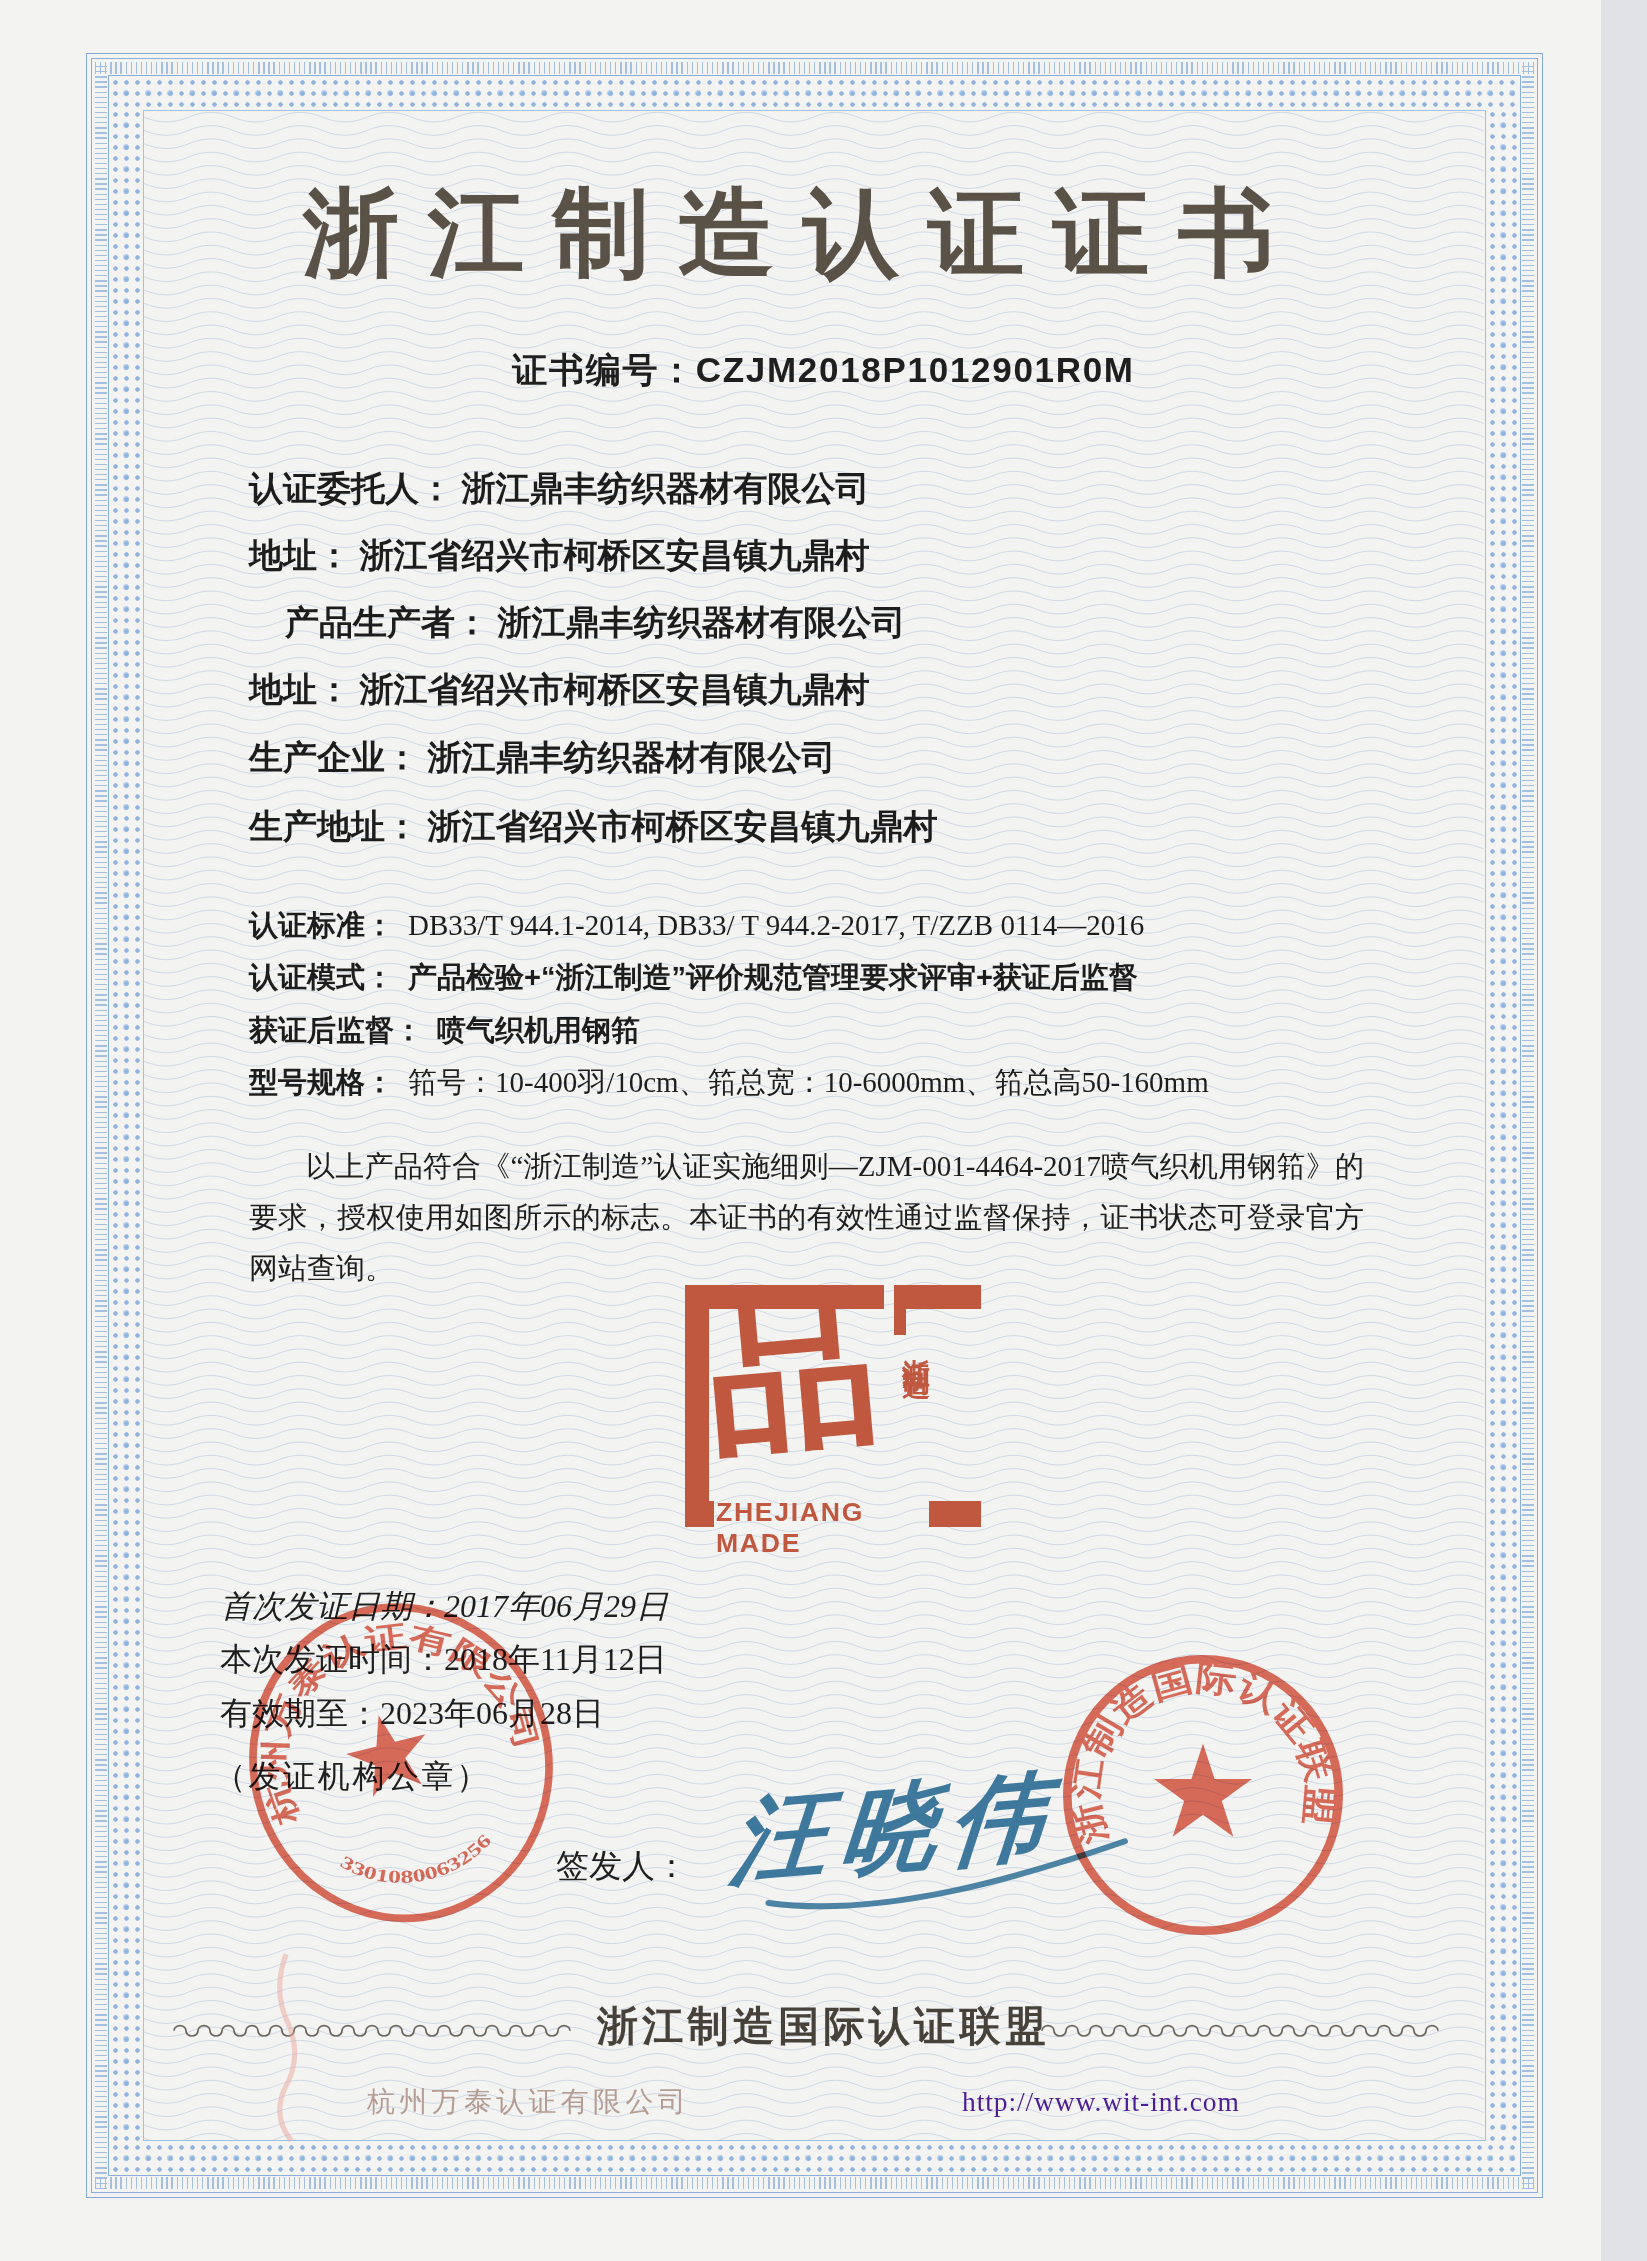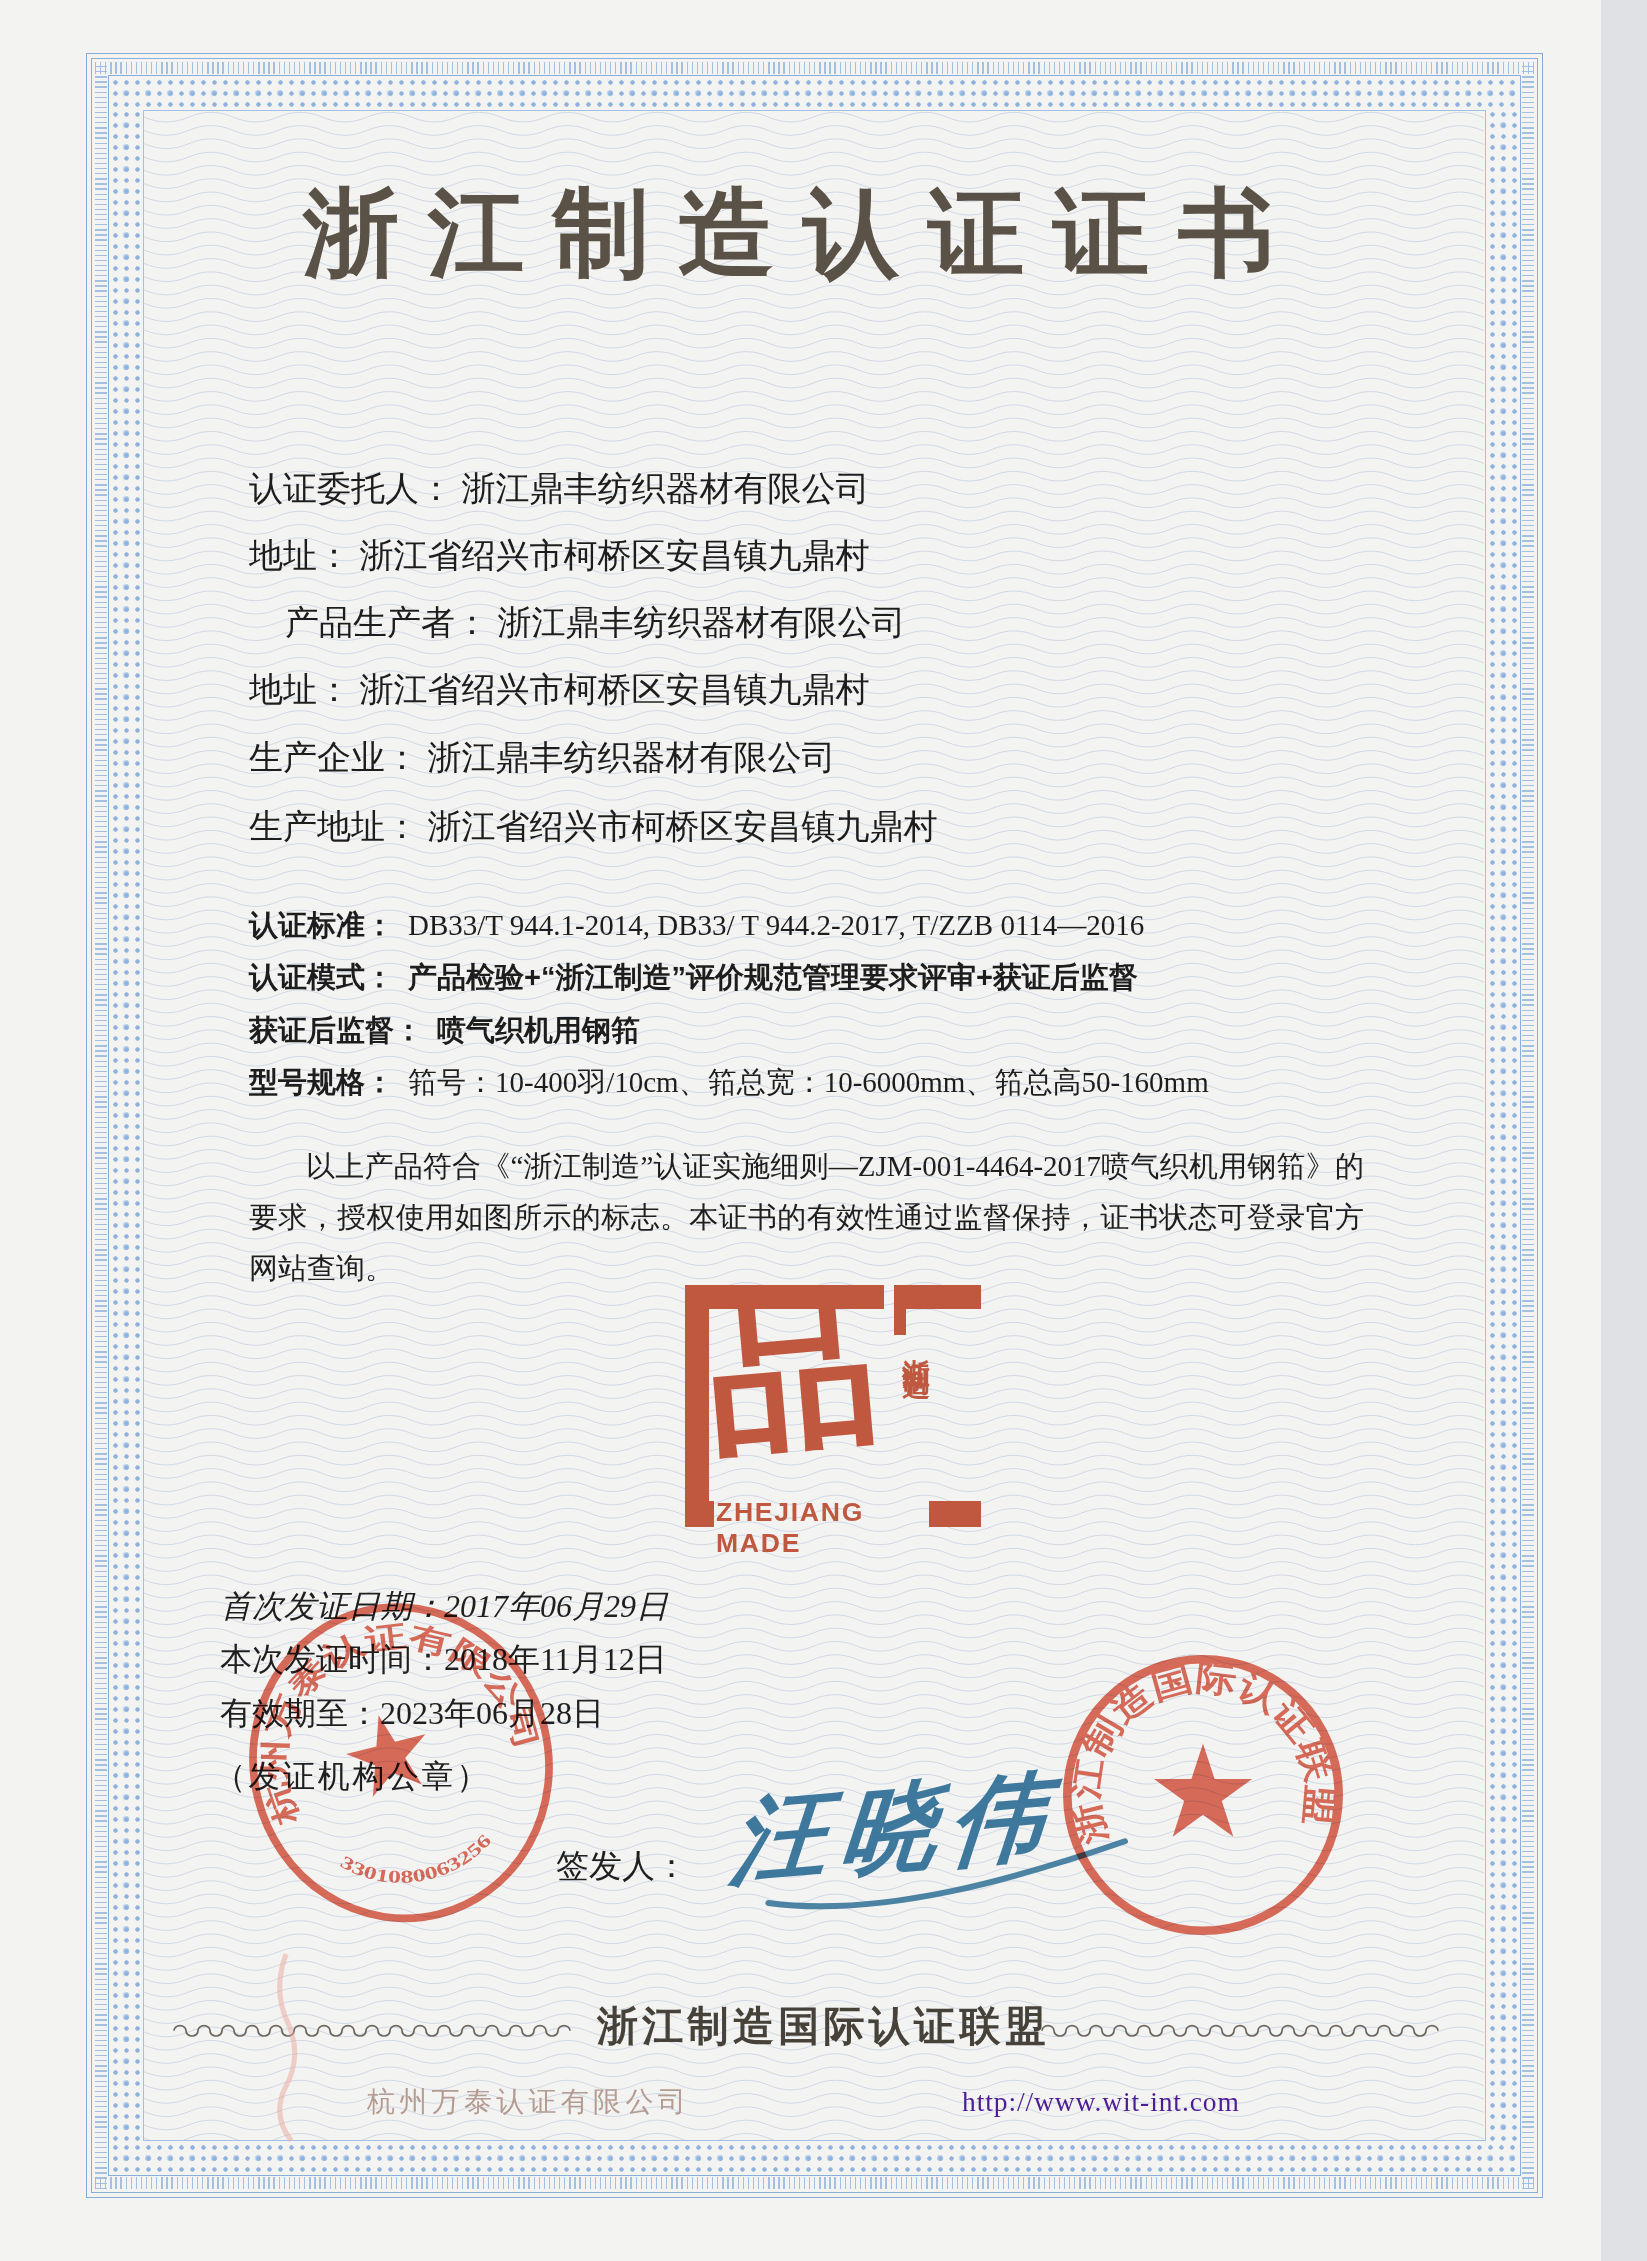--- a/index.html
+++ b/index.html
@@ -28,21 +28,21 @@
   .fl-l{left:23px;top:55px;bottom:55px;width:32px;}
   .fl-r{right:23px;top:55px;bottom:55px;width:32px;}
 
   
   .title{left:0;top:170px;width:1577px;text-align:center;font-size:96px;font-weight:700;
          color:#5a5247;letter-spacing:29px;text-indent:29px;}
   .certno{left:0;top:347px;width:1647px;text-align:center;font-size:35px;}
   .certno .lbl{font-family:"Liberation Sans","DejaVu Sans",sans-serif;font-weight:700;letter-spacing:1.7px;}
   .certno .val{font-family:"Liberation Sans","DejaVu Sans",sans-serif;font-weight:600;letter-spacing:1.7px;}
 
-  .inforow{left:249px;font-size:34px;font-weight:400;white-space:nowrap;
+  .inforow{left:249px;font-size:34px;font-weight:700;white-space:nowrap;
            font-family:"Liberation Sans","DejaVu Sans",sans-serif;color:#1d1d1d;}
   .inforow .val{margin-left:8.6px;}
   .inforow.serifval .val{font-family:"Liberation Serif","DejaVu Serif",serif;margin-top:14px;}
 
   .detailrow{left:249px;font-size:29px;white-space:nowrap;color:#1d1d1d;}
   .detailrow .lbl{font-family:"Liberation Sans","DejaVu Sans",sans-serif;font-weight:700;}
   .detailrow .val{margin-left:14px;font-weight:500;}
   .detailrow.sansval .val{font-family:"Liberation Sans","DejaVu Sans",sans-serif;font-weight:600;}
 
   .statement{left:249px;top:1141px;width:1115px;font-size:29px;line-height:51px;
@@ -248,20 +248,23 @@
     <div class="ln2"></div>
     <div class="fl fl-t"></div>
     <div class="fl fl-b"></div>
     <div class="fl fl-l"></div>
     <div class="fl fl-r"></div>
     <div class="ln3"></div>
   </div>
 
   <div class="abs title" style="z-index:2;">浙江制造认证证书</div>
 
+  <div class="abs certno" style="z-index:2;">
+    <span class="lbl">证书编号：</span><span class="val">CZJM2018P1012901R0M</span>
+  </div>
 
   <div class="abs inforow" style="top:466px;z-index:2;">
     <span class="lbl">认证委托人：</span><span class="val">浙江鼎丰纺织器材有限公司</span></div>
   <div class="abs inforow serifval" style="top:533px;z-index:2;">
     <span class="lbl">地址：</span><span class="val">浙江省绍兴市柯桥区安昌镇九鼎村</span></div>
   <div class="abs inforow" style="top:600px;z-index:2;margin-left:36px;">
     <span class="lbl">产品生产者：</span><span class="val">浙江鼎丰纺织器材有限公司</span></div>
   <div class="abs inforow serifval" style="top:667px;z-index:2;">
     <span class="lbl">地址：</span><span class="val">浙江省绍兴市柯桥区安昌镇九鼎村</span></div>
   <div class="abs inforow serifval" style="top:804px;z-index:2;">

